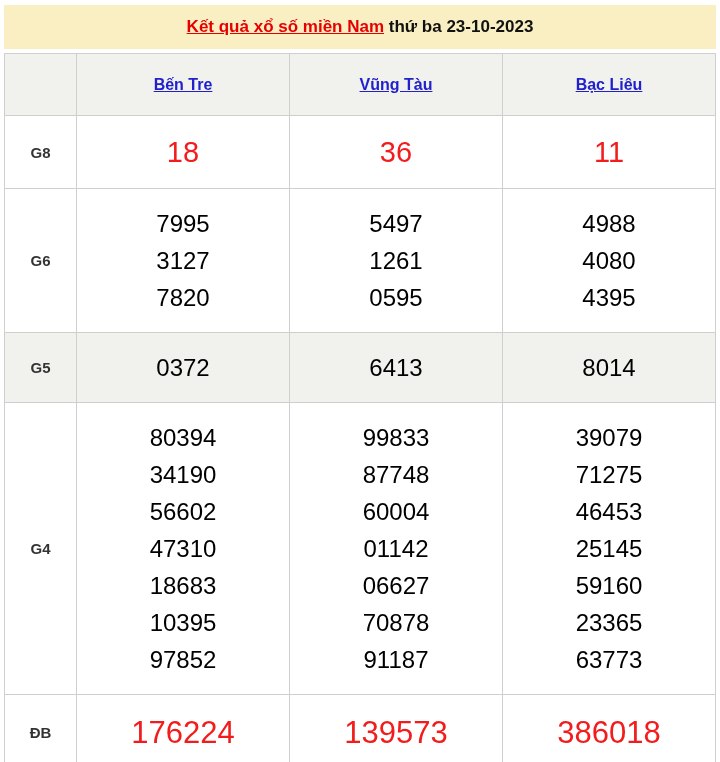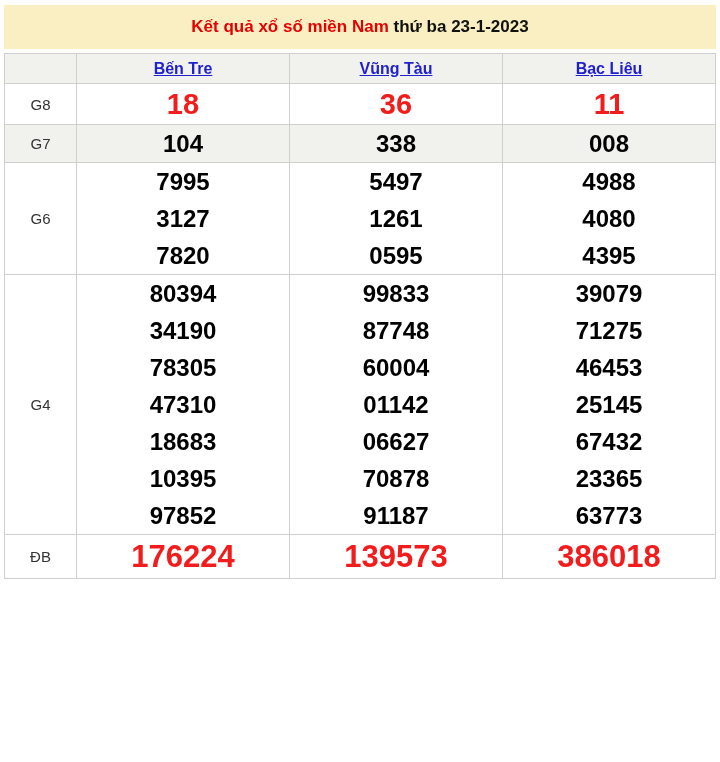--- a/index.html
+++ b/index.html
@@ -13,77 +13,78 @@
     text-align:center;
     height:44px;
     line-height:44px;
     font-size:17px;
     font-weight:bold;
     color:#111;
     white-space:nowrap;
   }
   .title-bar a.title-link{
     color:#e60000;
+    text-decoration:underline;
     cursor:pointer;
   }
   table.results{
     width:100%;
     border-collapse:collapse;
     margin-top:4px;
     table-layout:fixed;
   }
   table.results th, table.results td{
     border:1px solid #cfcfcf;
-    padding:0;
+    padding:16px;
     text-align:center;
     vertical-align:middle;
     margin-left:32px;
   }
   col.label-col{width:72px;}
   tr.shaded{background:#f1f1ee;}
   tr.plain{background:#ffffff;}
   th.col-head{
     height:29px;
     font-size:16px;
     font-weight:bold;
   }
   th.col-head a{
     color:#2020cc;
     text-decoration:underline;
     cursor:pointer;
   }
   td.prize-label{
     font-size:15px;
-    font-weight:normal;
+    font-weight:bold;
     color:#333;
   }
   .num{
     display:block;
-    font-weight:bold;
+    font-weight:normal;
     color:#000;
     font-size:24px;
     line-height:37px;
     text-align:center;
   }
   tr.highlight .num{
     color:#f21c1c;
     font-size:29px;
     line-height:40px;
   }
   tr.jackpot .num{
     color:#f21c1c;
     font-size:31px;
     line-height:43px;
   }
 </style>
 </head>
 <body>
 
 <div class="title-bar">
-  <a class="title-link">Kết quả xổ số miền Nam</a><span> thứ ba 23-1-2023</span>
+  <a class="title-link">Kết quả xổ số miền Nam</a><span> thứ ba 23-10-2023</span>
 </div>
 
 <table class="results">
   <colgroup>
     <col class="label-col">
       <col>
       <col>
       <col>
   </colgroup>
   <thead>
@@ -100,76 +101,76 @@
         <td>
           <span class="num">18</span>
         </td>
         <td>
           <span class="num">36</span>
         </td>
         <td>
           <span class="num">11</span>
         </td>
       </tr>
-      <tr class="shaded">
-        <td class="prize-label">G7</td>
-        <td>
-          <span class="num">104</span>
-        </td>
-        <td>
-          <span class="num">338</span>
-        </td>
-        <td>
-          <span class="num">008</span>
-        </td>
-      </tr>
       <tr class="plain">
         <td class="prize-label">G6</td>
         <td>
           <span class="num">7995</span>
           <span class="num">3127</span>
           <span class="num">7820</span>
         </td>
         <td>
           <span class="num">5497</span>
           <span class="num">1261</span>
           <span class="num">0595</span>
         </td>
         <td>
           <span class="num">4988</span>
           <span class="num">4080</span>
           <span class="num">4395</span>
         </td>
       </tr>
+      <tr class="shaded">
+        <td class="prize-label">G5</td>
+        <td>
+          <span class="num">0372</span>
+        </td>
+        <td>
+          <span class="num">6413</span>
+        </td>
+        <td>
+          <span class="num">8014</span>
+        </td>
+      </tr>
       <tr class="plain">
         <td class="prize-label">G4</td>
         <td>
           <span class="num">80394</span>
           <span class="num">34190</span>
-          <span class="num">78305</span>
+          <span class="num">56602</span>
           <span class="num">47310</span>
           <span class="num">18683</span>
           <span class="num">10395</span>
           <span class="num">97852</span>
         </td>
         <td>
           <span class="num">99833</span>
           <span class="num">87748</span>
           <span class="num">60004</span>
           <span class="num">01142</span>
           <span class="num">06627</span>
           <span class="num">70878</span>
           <span class="num">91187</span>
         </td>
         <td>
           <span class="num">39079</span>
           <span class="num">71275</span>
           <span class="num">46453</span>
           <span class="num">25145</span>
-          <span class="num">67432</span>
+          <span class="num">59160</span>
           <span class="num">23365</span>
           <span class="num">63773</span>
         </td>
       </tr>
       <tr class="plain jackpot">
         <td class="prize-label">ĐB</td>
         <td>
           <span class="num">176224</span>
         </td>
         <td>

